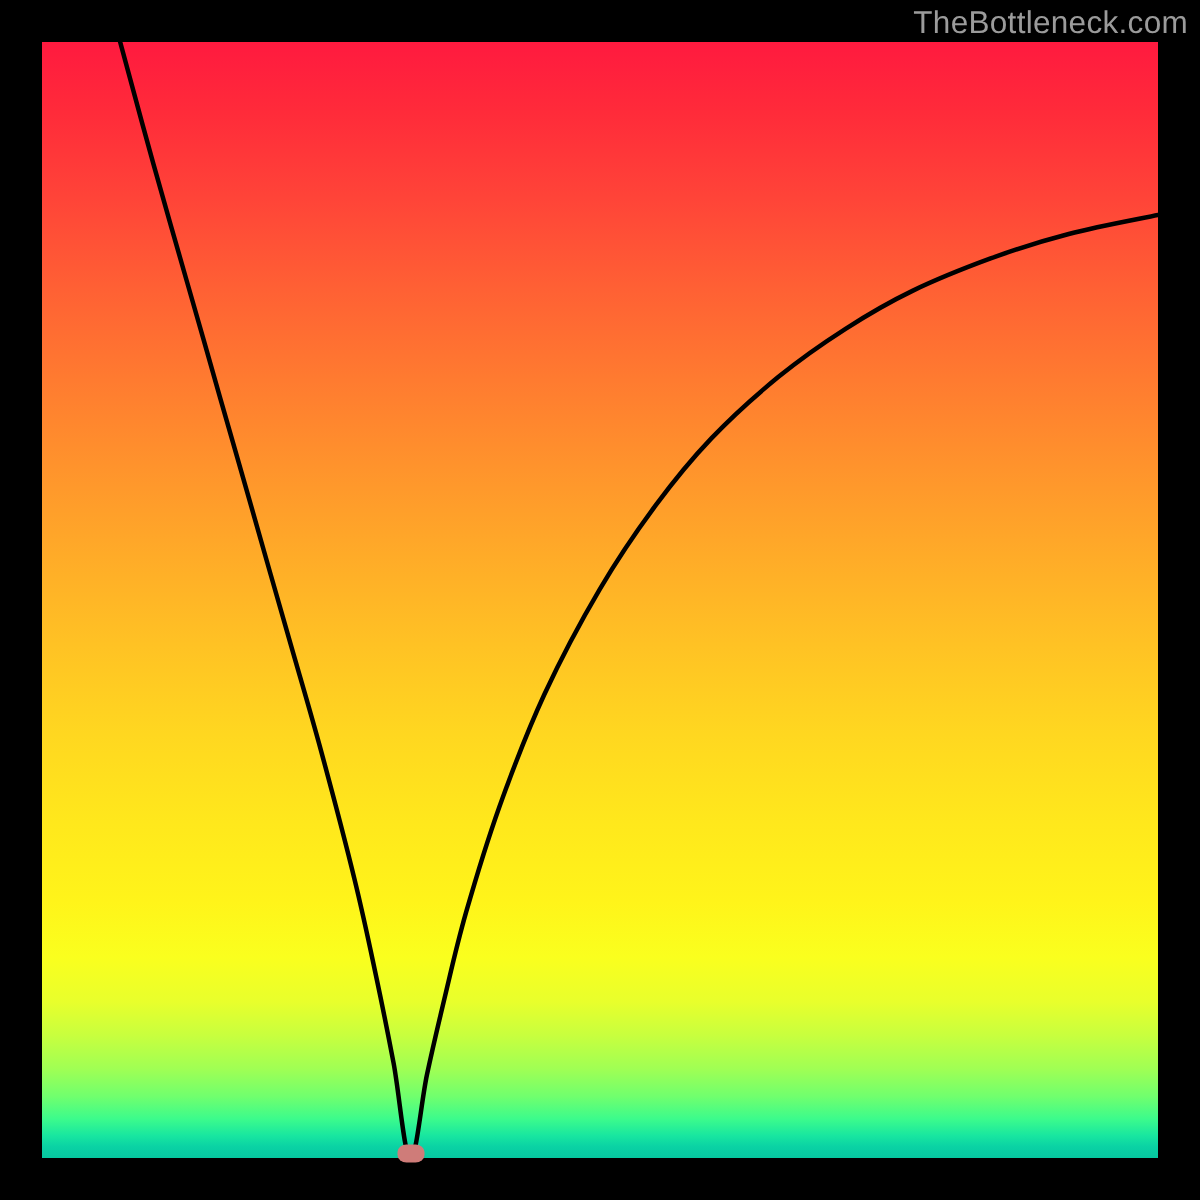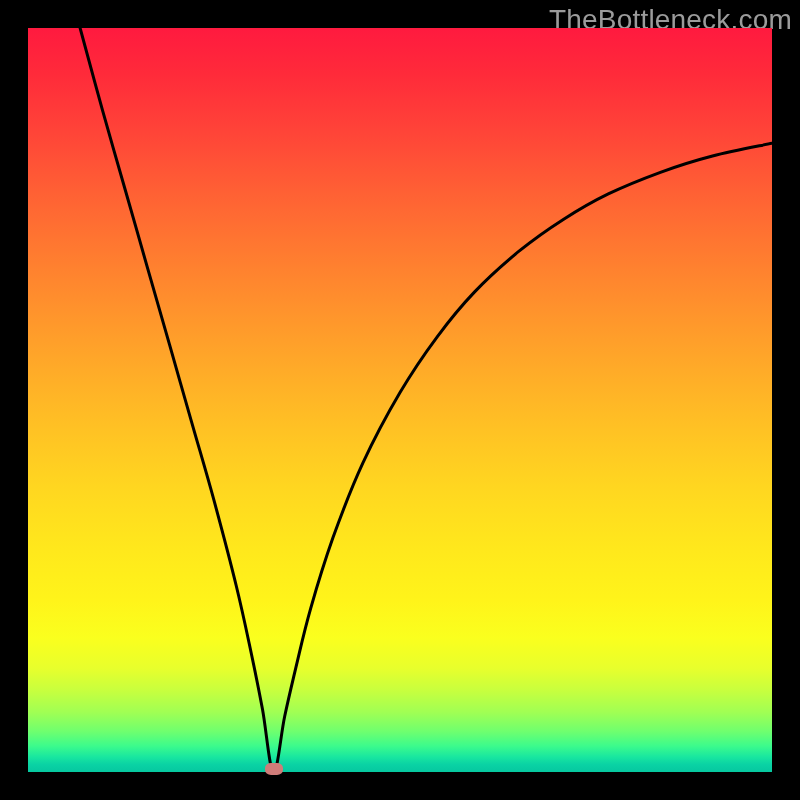--- a/index.html
+++ b/index.html
@@ -64,21 +64,21 @@
     background: #cf7c79;
     border-radius: 6px / 5px;
     transform: translate(-50%, -50%);
     pointer-events: none;
   }
   .watermark {
     position: absolute;
     top: 4px;
     right: 8px;
     color: #9b9b9b;
-    font-size: 28px;
+    font-size: 21px;
     letter-spacing: 0.2px;
     font-weight: 500;
     user-select: none;
   }
 </style>
 </head>
 <body>
 
 <div class="watermark">TheBottleneck.com</div>
 

